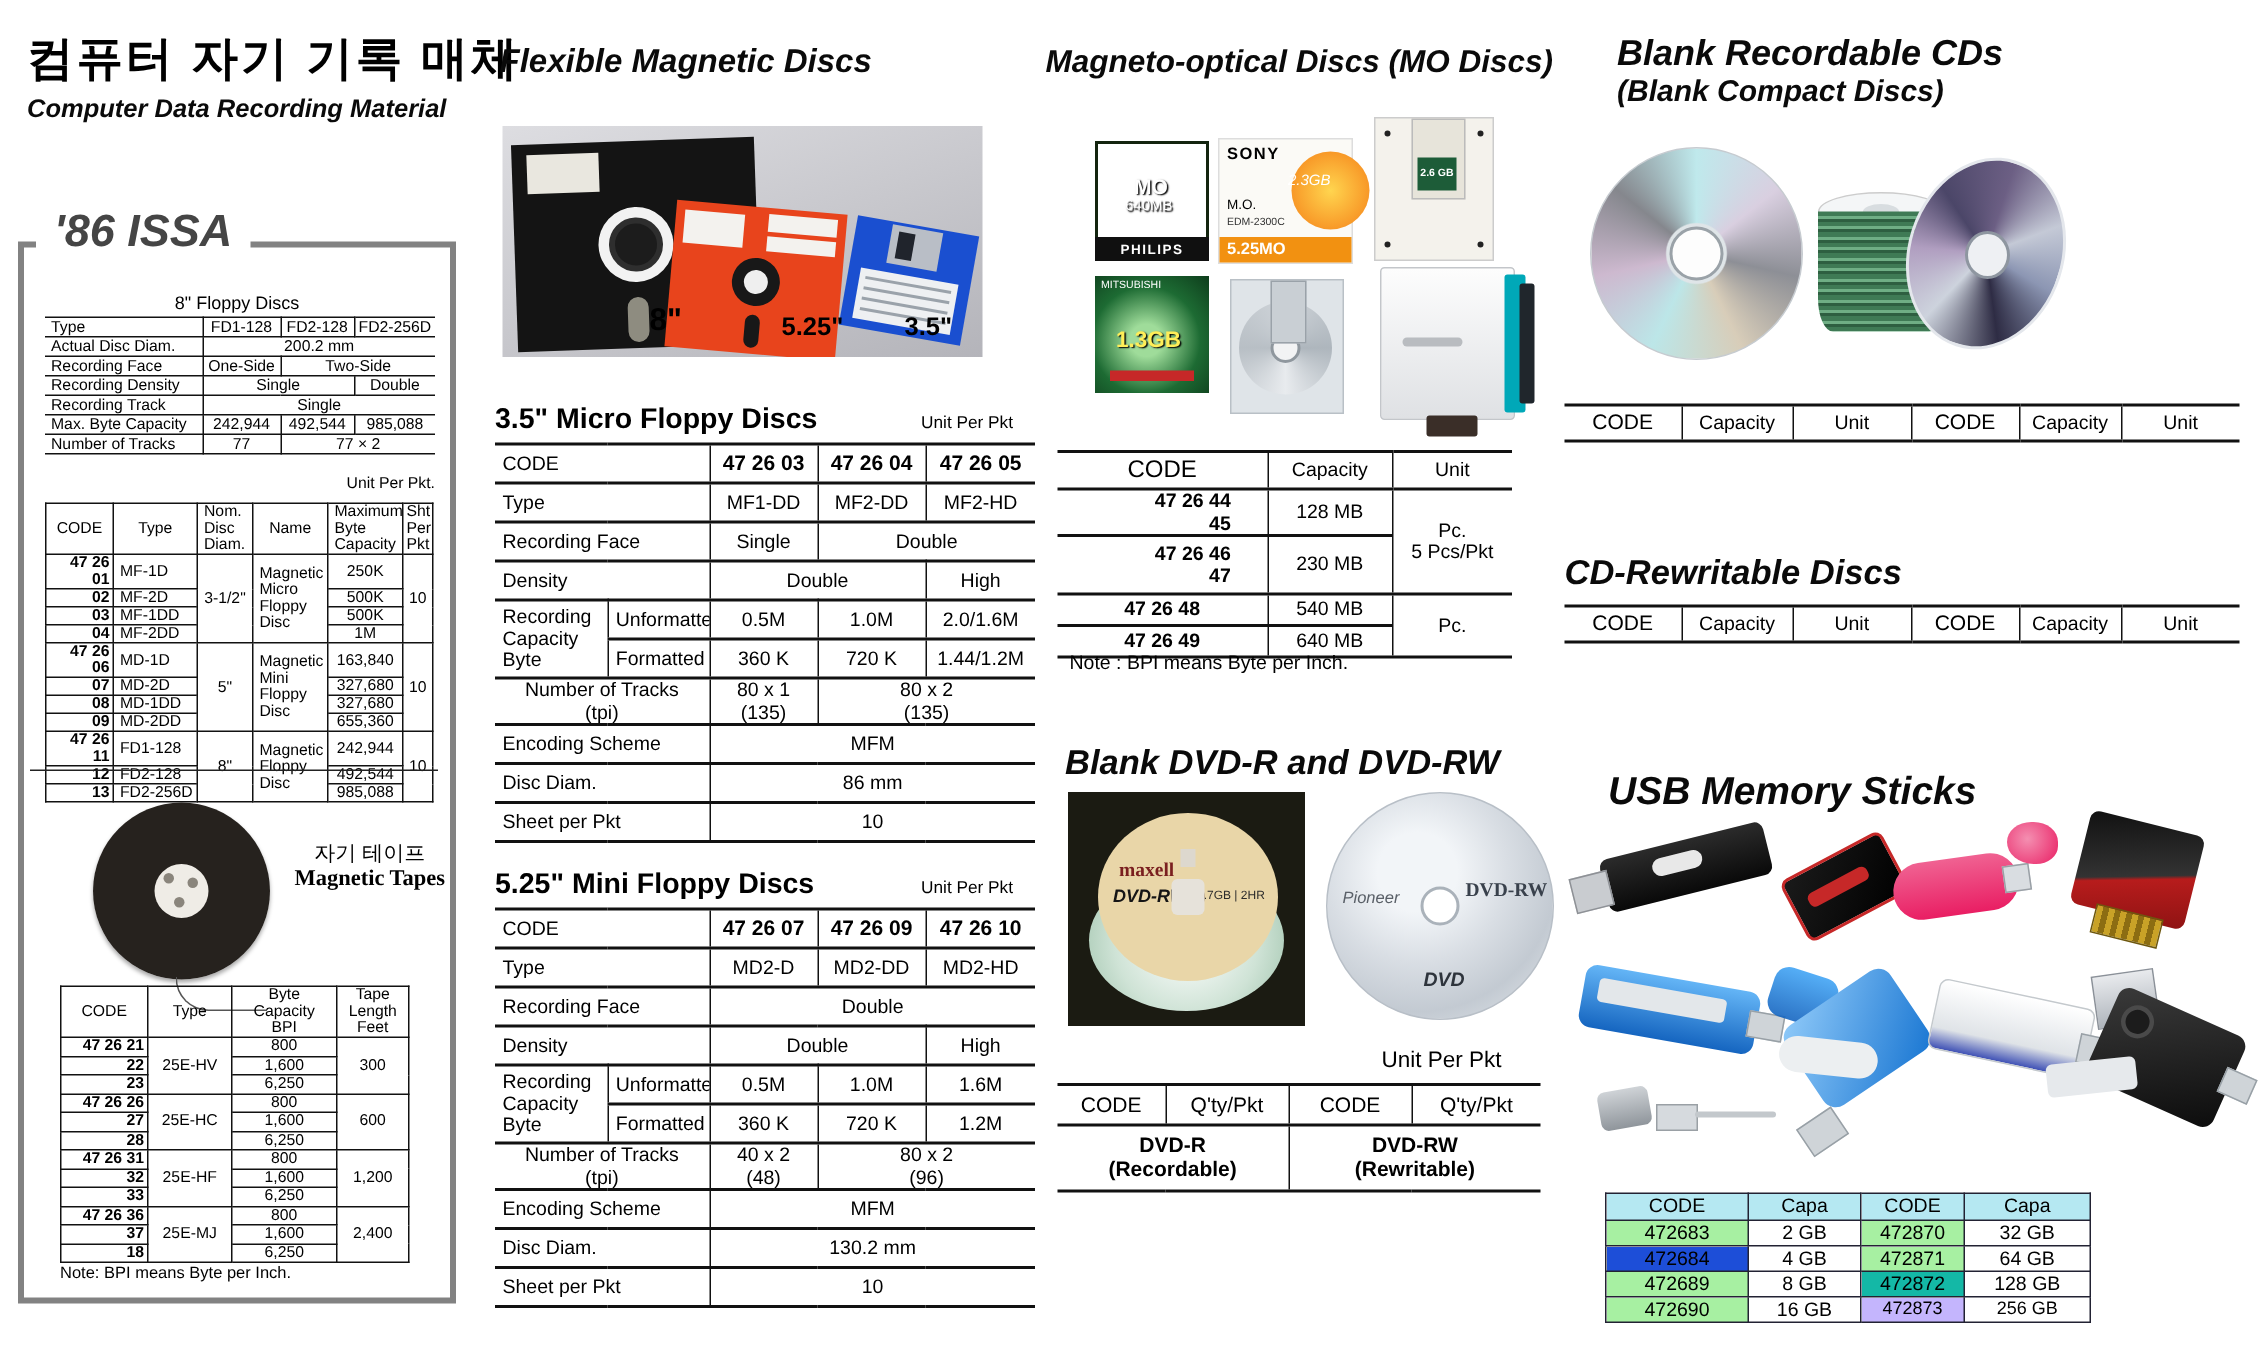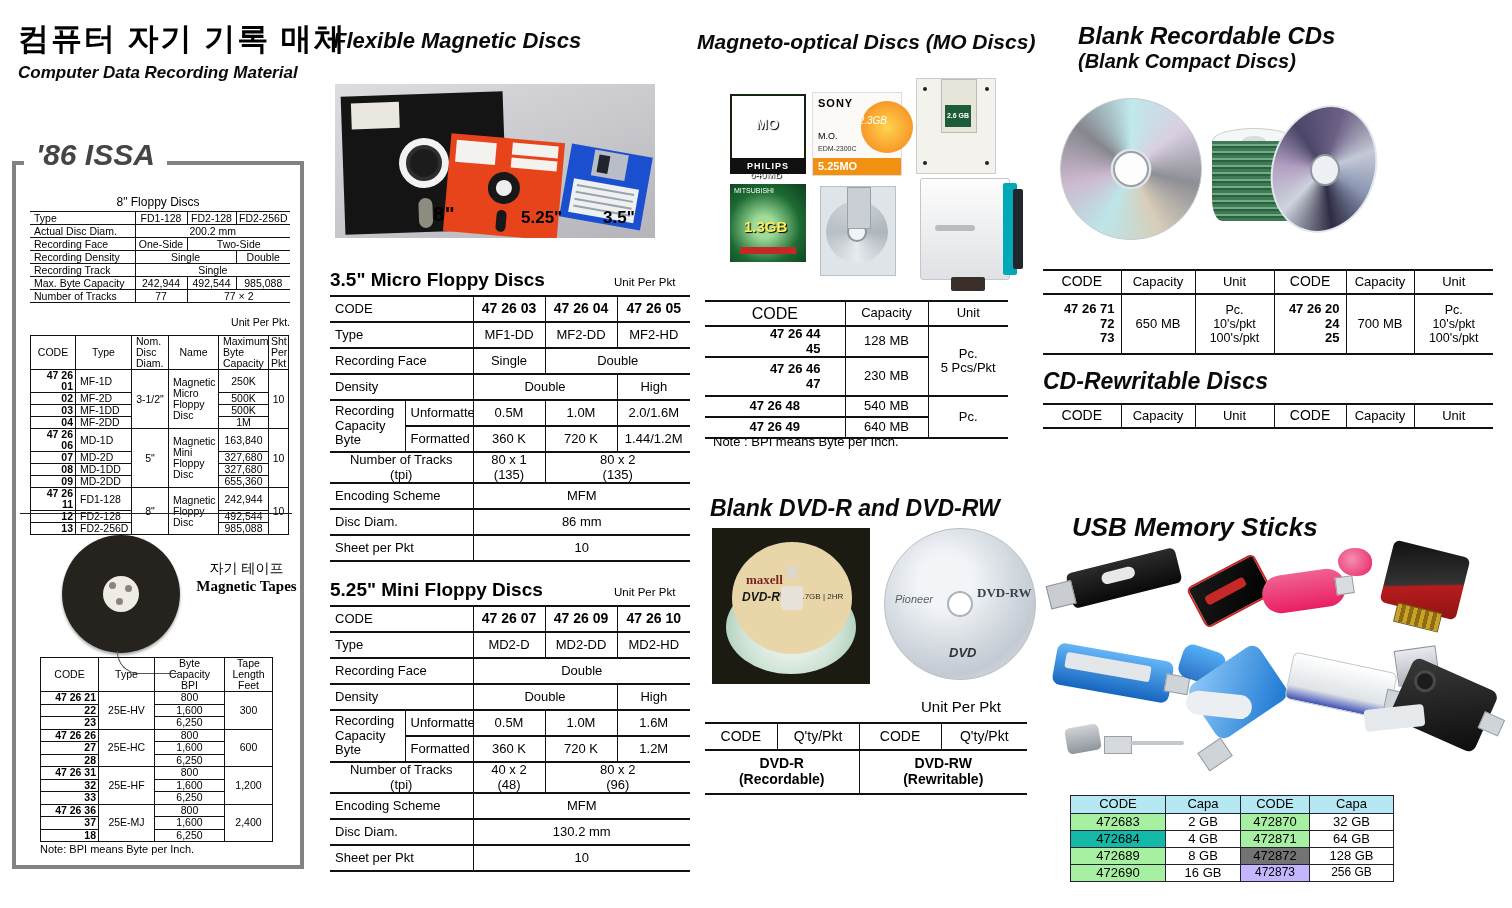--- a/index.html
+++ b/index.html
@@ -447,21 +447,21 @@
     <td colspan="2" class="lab">Sheet per Pkt</td>
     <td colspan="3">10</td>
       </tr>
 </tbody>
   </table>
 
 <div class="abs ttl" style="left:697px;top:30px;font-size:21px;">Magneto-optical Discs (MO Discs)</div>
 
 <div class="photo" style="left:730px;top:94px;width:76px;height:80px;background:linear-gradient(135deg,#1e4d20 0%,#2e7d32 28%,#d8c820 45%,#274/8 0,#3949ab 62%,#16281a 100%);box-shadow:0 0 0 2px #13240f inset;">
   <div class="abs" style="left:26px;top:22px;color:#fff;font-weight:bold;font-size:14px;text-shadow:1px 1px 1px #000;">MO</div>
-  <div class="abs" style="left:20px;top:38px;color:#fff;font-size:10px;text-shadow:1px 1px 1px #000;margin-top:37px;">640MB</div>
+  <div class="abs" style="left:20px;top:38px;color:#fff;font-size:10px;text-shadow:1px 1px 1px #000;">640MB</div>
   <div class="abs" style="left:0;bottom:0;width:100%;height:16px;background:#101010;color:#fff;font-weight:bold;font-size:9px;text-align:center;line-height:16px;letter-spacing:1px;">PHILIPS</div>
 </div>
 <div class="photo" style="left:812px;top:92px;width:88px;height:82px;background:#fbfaf6;border:1px solid #ddd;">
   <div class="abs" style="left:5px;top:4px;font-weight:bold;font-size:11px;letter-spacing:1px;">SONY</div>
   <div class="abs" style="right:-12px;top:8px;width:52px;height:52px;border-radius:50%;background:radial-gradient(circle,#ffd54f,#f57f17);"></div>
   <div class="abs" style="right:14px;top:22px;color:#fff;font-style:italic;font-size:10px;">2.3GB</div>
   <div class="abs" style="left:5px;top:38px;font-size:9px;">M.O.</div>
   <div class="abs" style="left:5px;top:52px;font-size:7px;color:#333;">EDM-2300C</div>
   <div class="abs" style="left:0;bottom:0;width:100%;height:17px;background:#f29111;color:#fff;font-weight:bold;font-size:11px;text-align:left;padding-left:5px;line-height:17px;box-sizing:border-box;">5.25MO</div>
 </div>
@@ -596,36 +596,20 @@
       <col style="width:79px">
     </colgroup>
   <tbody>
       <tr style="height:24px">
     <td style="font-size:14px;border-width:2px 1px;">CODE</td>
     <td style="font-size:13px;border-width:2px 1px;">Capacity</td>
     <td style="font-size:13px;border-width:2px 1px;">Unit</td>
     <td style="font-size:14px;border-width:2px 1px;">CODE</td>
     <td style="font-size:13px;border-width:2px 1px;">Capacity</td>
     <td style="font-size:13px;border-width:2px 1px;">Unit</td>
-      </tr>
-  <tr style="height:60px">
-    <td class="rt bold" style="font-size:13px;border-width:2px 1px;">47 26 71
-72
-73</td>
-    <td style="font-size:13px;border-width:2px 1px;">650 MB</td>
-    <td style="font-size:12.5px;border-width:2px 1px;">Pc.
-10's/pkt
-100's/pkt</td>
-    <td class="rt bold" style="font-size:13px;border-width:2px 1px;">47 26 20
-24
-25</td>
-    <td style="font-size:13px;border-width:2px 1px;">700 MB</td>
-    <td style="font-size:12.5px;border-width:2px 1px;">Pc.
-10's/pkt
-100's/pkt</td>
       </tr>
 </tbody>
   </table>
 
 <div class="abs ttl" style="left:1043px;top:368px;font-size:23px;">CD-Rewritable Discs</div>
 <table class="open abs" style="left:1043px;top:403px;width:450px;">
   <colgroup>
       <col style="width:78px">
       <col style="width:74px">
       <col style="width:79px">
@@ -698,29 +682,29 @@
     <td style="font-size:13px;background:#b5e8f2;border:1px solid #223;">CODE</td>
     <td style="font-size:13px;background:#b5e8f2;border:1px solid #223;">Capa</td>
       </tr>
   <tr style="height:17px">
     <td style="font-size:13px;background:#a7f0a2;border:1px solid #223;">472683</td>
     <td style="font-size:13px;border:1px solid #223;">2 GB</td>
     <td style="font-size:13px;background:#a7f0a2;border:1px solid #223;">472870</td>
     <td style="font-size:13px;border:1px solid #223;">32 GB</td>
       </tr>
   <tr style="height:17px">
-    <td style="font-size:13px;background:#14b8a6;border:1px solid #223;">472684</td>
+    <td style="font-size:13px;background:#1d4ed8;border:1px solid #223;">472684</td>
     <td style="font-size:13px;border:1px solid #223;">4 GB</td>
     <td style="font-size:13px;background:#a7f0a2;border:1px solid #223;">472871</td>
     <td style="font-size:13px;border:1px solid #223;">64 GB</td>
       </tr>
   <tr style="height:17px">
     <td style="font-size:13px;background:#a7f0a2;border:1px solid #223;">472689</td>
     <td style="font-size:13px;border:1px solid #223;">8 GB</td>
-    <td style="font-size:13px;background:#737373;border:1px solid #223;">472872</td>
+    <td style="font-size:13px;background:#14b8a6;border:1px solid #223;">472872</td>
     <td style="font-size:13px;border:1px solid #223;">128 GB</td>
       </tr>
   <tr style="height:17px">
     <td style="font-size:13px;background:#a7f0a2;border:1px solid #223;">472690</td>
     <td style="font-size:13px;border:1px solid #223;">16 GB</td>
     <td style="font-size:12px;background:#c4b5fd;border:1px solid #223;">472873</td>
     <td style="font-size:12px;border:1px solid #223;">256 GB</td>
       </tr>
 </tbody>
   </table>

